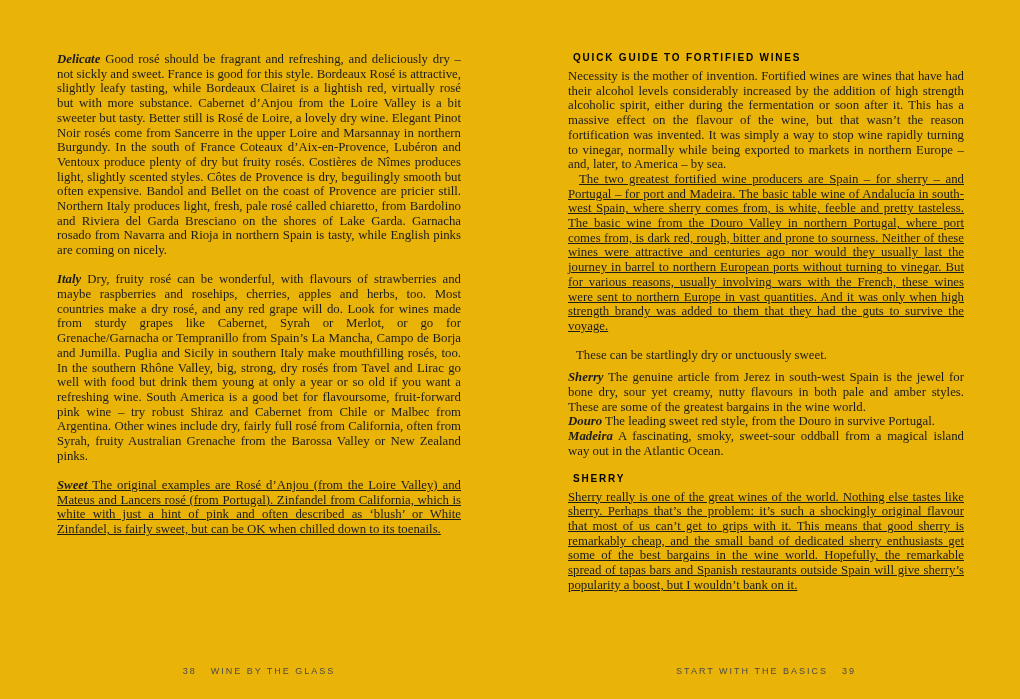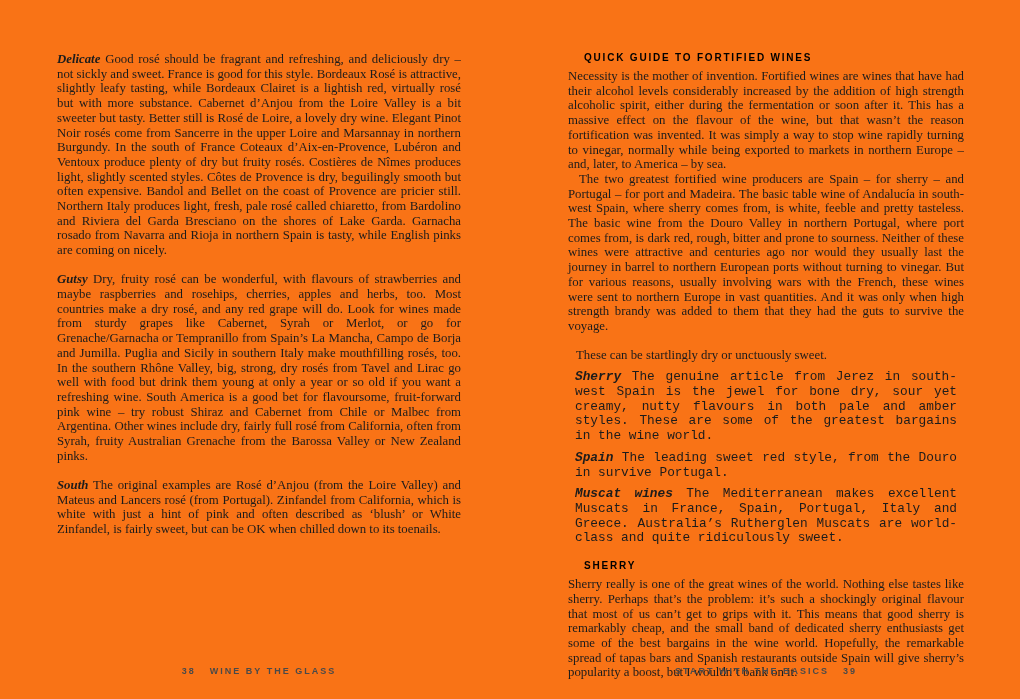--- a/index.html
+++ b/index.html
@@ -6,110 +6,110 @@
   html, body { background: #ffffff; }
   body {
     width: 1020px; height: 699px;
     font-family: "Liberation Serif", serif;
     position: relative;
     overflow: hidden;
   }
   .spread {
     position: relative;
     width: 1020px; height: 699px;
-    background: #f97316;
+    background: #eab308;
     overflow: hidden;
   }
   .col { position: absolute; top: 52px; }
   .col-left  { left: 57px;  width: 404px; }
   .col-right { left: 568px; width: 396px; }
   .para, .entry, .intro {
     font-size: 12.8px;
     line-height: 14.7px;
     text-align: justify;
     color: #1c1c1c;
   }
   .para { margin: 0 0 14.5px 0; }
-  .para:last-child { margin-bottom: 0; }
+  .para:last-child { margin-bottom: 0; text-decoration: underline; }
   .para.flush { margin-bottom: 0; }
   .para.first-line-indent { text-indent: 11px; }
   .lead {
     font-weight: bold;
     font-style: italic;
   }
   .heading {
     font-family: "Liberation Sans", sans-serif;
     font-weight: bold;
     font-size: 10px;
     letter-spacing: 1.8px;
     color: #000000;
     line-height: 12px;
-    margin: 0 0 5px 16px;
+    margin: 0 0 5px 5px;
   }
   .section { margin-bottom: 13px; }
   .section:last-child { margin-bottom: 0; }
   .section + .section { margin-top: 14px; }
-  .entry { margin: 7px; font-family: Liberation Mono, monospace; }
+  .entry { margin: 0; }
   .intro { margin: 8px; }
   .footer {
     position: absolute;
     top: 666px;
     text-align: center;
     font-family: "Liberation Sans", sans-serif;
     font-size: 9px;
-    font-weight: bold;
+    font-weight: normal;
     letter-spacing: 2px;
     color: #4a4a4a;
     white-space: nowrap;
   }
   .footer-left  { left: 57px;  width: 404px; }
   .footer-right { left: 568px; width: 396px; }
   .footer .gap { display: inline-block; width: 14px; }
 </style>
 </head>
 <body>
 
 <div class="spread">
 
   <div class="col col-left">
     <p class="para">
       <span class="lead">Delicate</span>
       <span>Good rosé should be fragrant and refreshing, and deliciously dry – not sickly and sweet. France is good for this style. Bordeaux Rosé is attractive, slightly leafy tasting, while Bordeaux Clairet is a lightish red, virtually rosé but with more substance. Cabernet d’Anjou from the Loire Valley is a bit sweeter but tasty. Better still is Rosé de Loire, a lovely dry wine. Elegant Pinot Noir rosés come from Sancerre in the upper Loire and Marsannay in northern Burgundy. In the south of France Coteaux d’Aix-en-Provence, Lubéron and Ventoux produce plenty of dry but fruity rosés. Costières de Nîmes produces light, slightly scented styles. Côtes de Provence is dry, beguilingly smooth but often expensive. Bandol and Bellet on the coast of Provence are pricier still. Northern Italy produces light, fresh, pale rosé called chiaretto, from Bardolino and Riviera del Garda Bresciano on the shores of Lake Garda. Garnacha rosado from Navarra and Rioja in northern Spain is tasty, while English pinks are coming on nicely.</span>
     </p>
     <p class="para">
-      <span class="lead">Gutsy</span>
+      <span class="lead">Italy</span>
       <span>Dry, fruity rosé can be wonderful, with flavours of strawberries and maybe raspberries and rosehips, cherries, apples and herbs, too. Most countries make a dry rosé, and any red grape will do. Look for wines made from sturdy grapes like Cabernet, Syrah or Merlot, or go for Grenache/Garnacha or Tempranillo from Spain’s La Mancha, Campo de Borja and Jumilla. Puglia and Sicily in southern Italy make mouthfilling rosés, too. In the southern Rhône Valley, big, strong, dry rosés from Tavel and Lirac go well with food but drink them young at only a year or so old if you want a refreshing wine. South America is a good bet for flavoursome, fruit-forward pink wine – try robust Shiraz and Cabernet from Chile or Malbec from Argentina. Other wines include dry, fairly full rosé from California, often from Syrah, fruity Australian Grenache from the Barossa Valley or New Zealand pinks.</span>
     </p>
     <p class="para">
-      <span class="lead">South</span>
+      <span class="lead">Sweet</span>
       <span>The original examples are Rosé d’Anjou (from the Loire Valley) and Mateus and Lancers rosé (from Portugal). Zinfandel from California, which is white with just a hint of pink and often described as ‘blush’ or White Zinfandel, is fairly sweet, but can be OK when chilled down to its toenails.</span>
     </p>
   </div>
 
   <div class="col col-right">
 
     <div class="section">
       <h2 class="heading">QUICK GUIDE TO FORTIFIED WINES</h2>
       <p class="para flush">Necessity is the mother of invention. Fortified wines are wines that have had their alcohol levels considerably increased by the addition of high strength alcoholic spirit, either during the fermentation or soon after it. This has a massive effect on the flavour of the wine, but that wasn’t the reason fortification was invented. It was simply a way to stop wine rapidly turning to vinegar, normally while being exported to markets in northern Europe – and, later, to America – by sea.</p>
       <p class="para flush first-line-indent">The two greatest fortified wine producers are Spain – for sherry – and Portugal – for port and Madeira. The basic table wine of Andalucía in south-west Spain, where sherry comes from, is white, feeble and pretty tasteless. The basic wine from the Douro Valley in northern Portugal, where port comes from, is dark red, rough, bitter and prone to sourness. Neither of these wines were attractive and centuries ago nor would they usually last the journey in barrel to northern European ports without turning to vinegar. But for various reasons, usually involving wars with the French, these wines were sent to northern Europe in vast quantities. And it was only when high strength brandy was added to them that they had the guts to survive the voyage.</p>
     </div>
 
     <div class="section">
       <p class="intro">These can be startlingly dry or unctuously sweet.</p>
       <p class="entry">
         <span class="lead">Sherry</span>
         <span>The genuine article from Jerez in south-west Spain is the jewel for bone dry, sour yet creamy, nutty flavours in both pale and amber styles. These are some of the greatest bargains in the wine world.</span>
       </p>
       <p class="entry">
-        <span class="lead">Spain</span>
+        <span class="lead">Douro</span>
         <span>The leading sweet red style, from the Douro in survive Portugal.</span>
       </p>
       <p class="entry">
-        <span class="lead">Muscat wines</span>
-        <span>The Mediterranean makes excellent Muscats in France, Spain, Portugal, Italy and Greece. Australia’s Rutherglen Muscats are world-class and quite ridiculously sweet.</span>
+        <span class="lead">Madeira</span>
+        <span>A fascinating, smoky, sweet-sour oddball from a magical island way out in the Atlantic Ocean.</span>
       </p>
     </div>
 
     <div class="section">
       <h2 class="heading">SHERRY</h2>
       <p class="para flush">Sherry really is one of the great wines of the world. Nothing else tastes like sherry. Perhaps that’s the problem: it’s such a shockingly original flavour that most of us can’t get to grips with it. This means that good sherry is remarkably cheap, and the small band of dedicated sherry enthusiasts get some of the best bargains in the wine world. Hopefully, the remarkable spread of tapas bars and Spanish restaurants outside Spain will give sherry’s popularity a boost, but I wouldn’t bank on it.</p>
     </div>
 
   </div>
 

